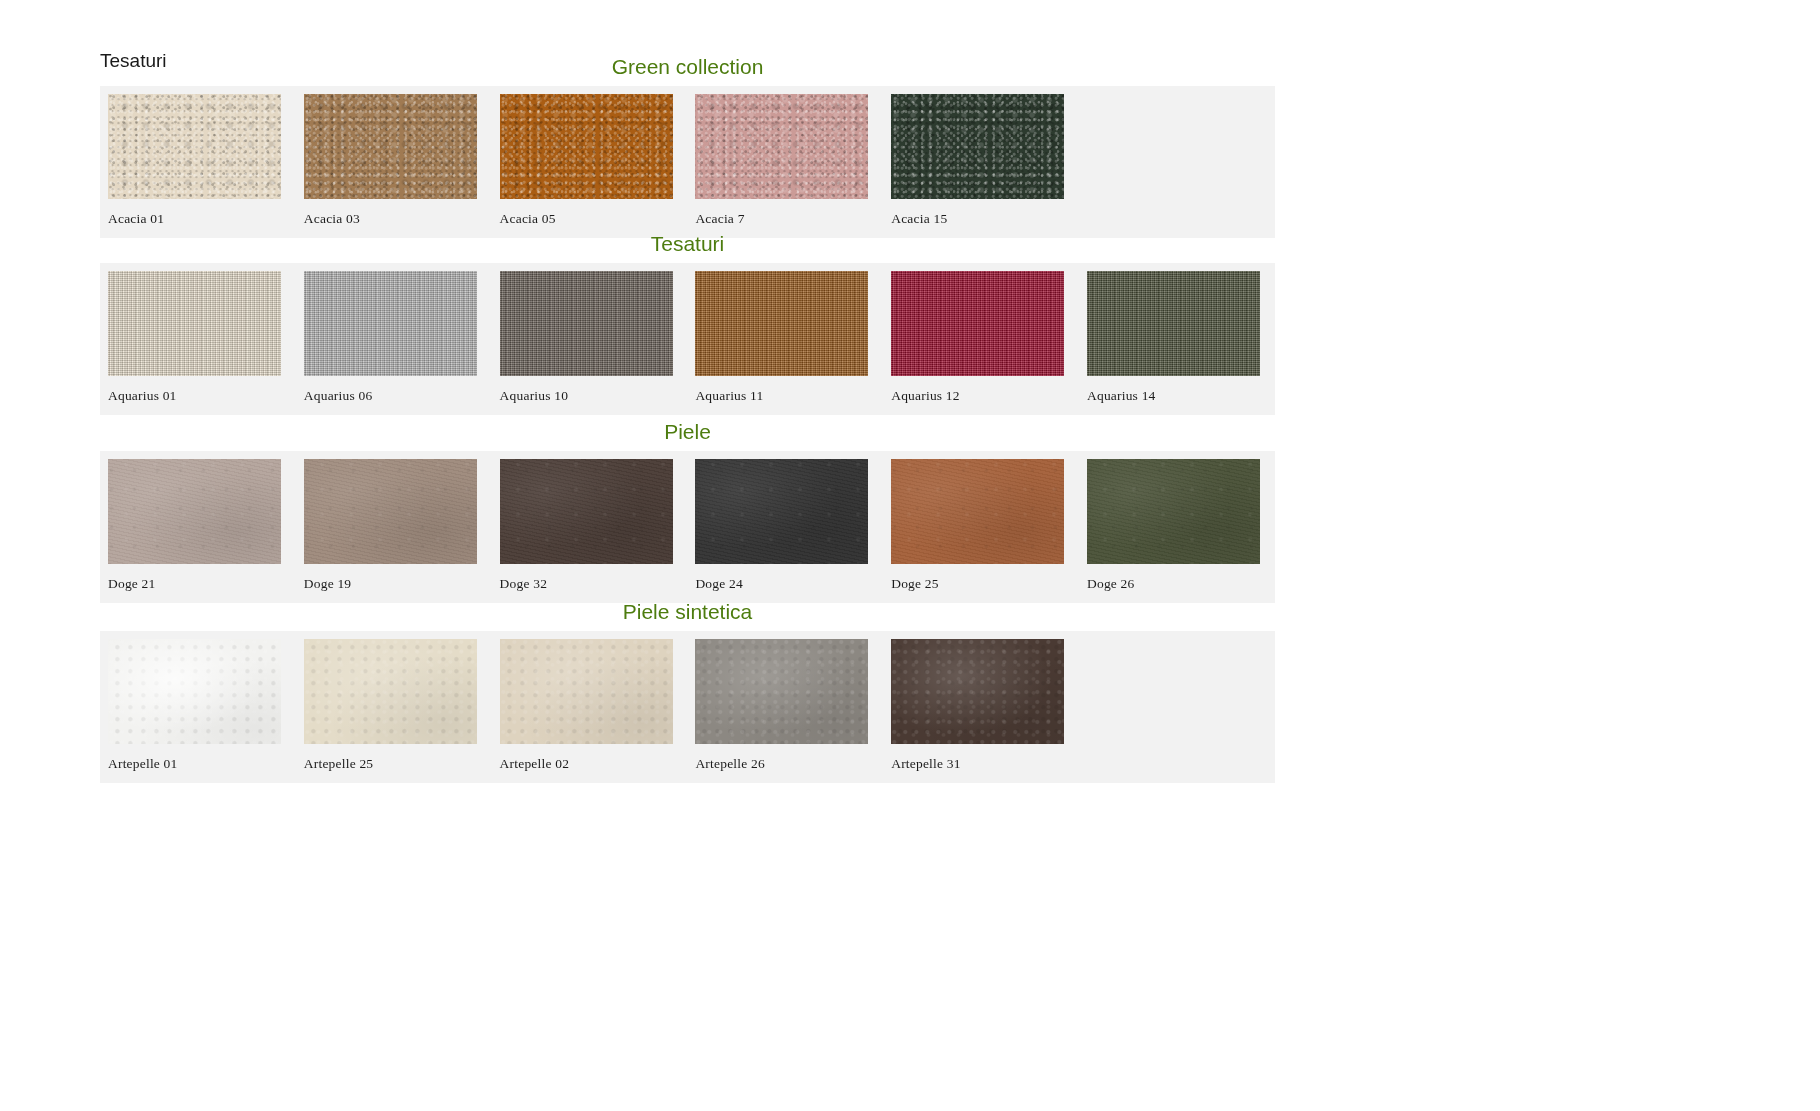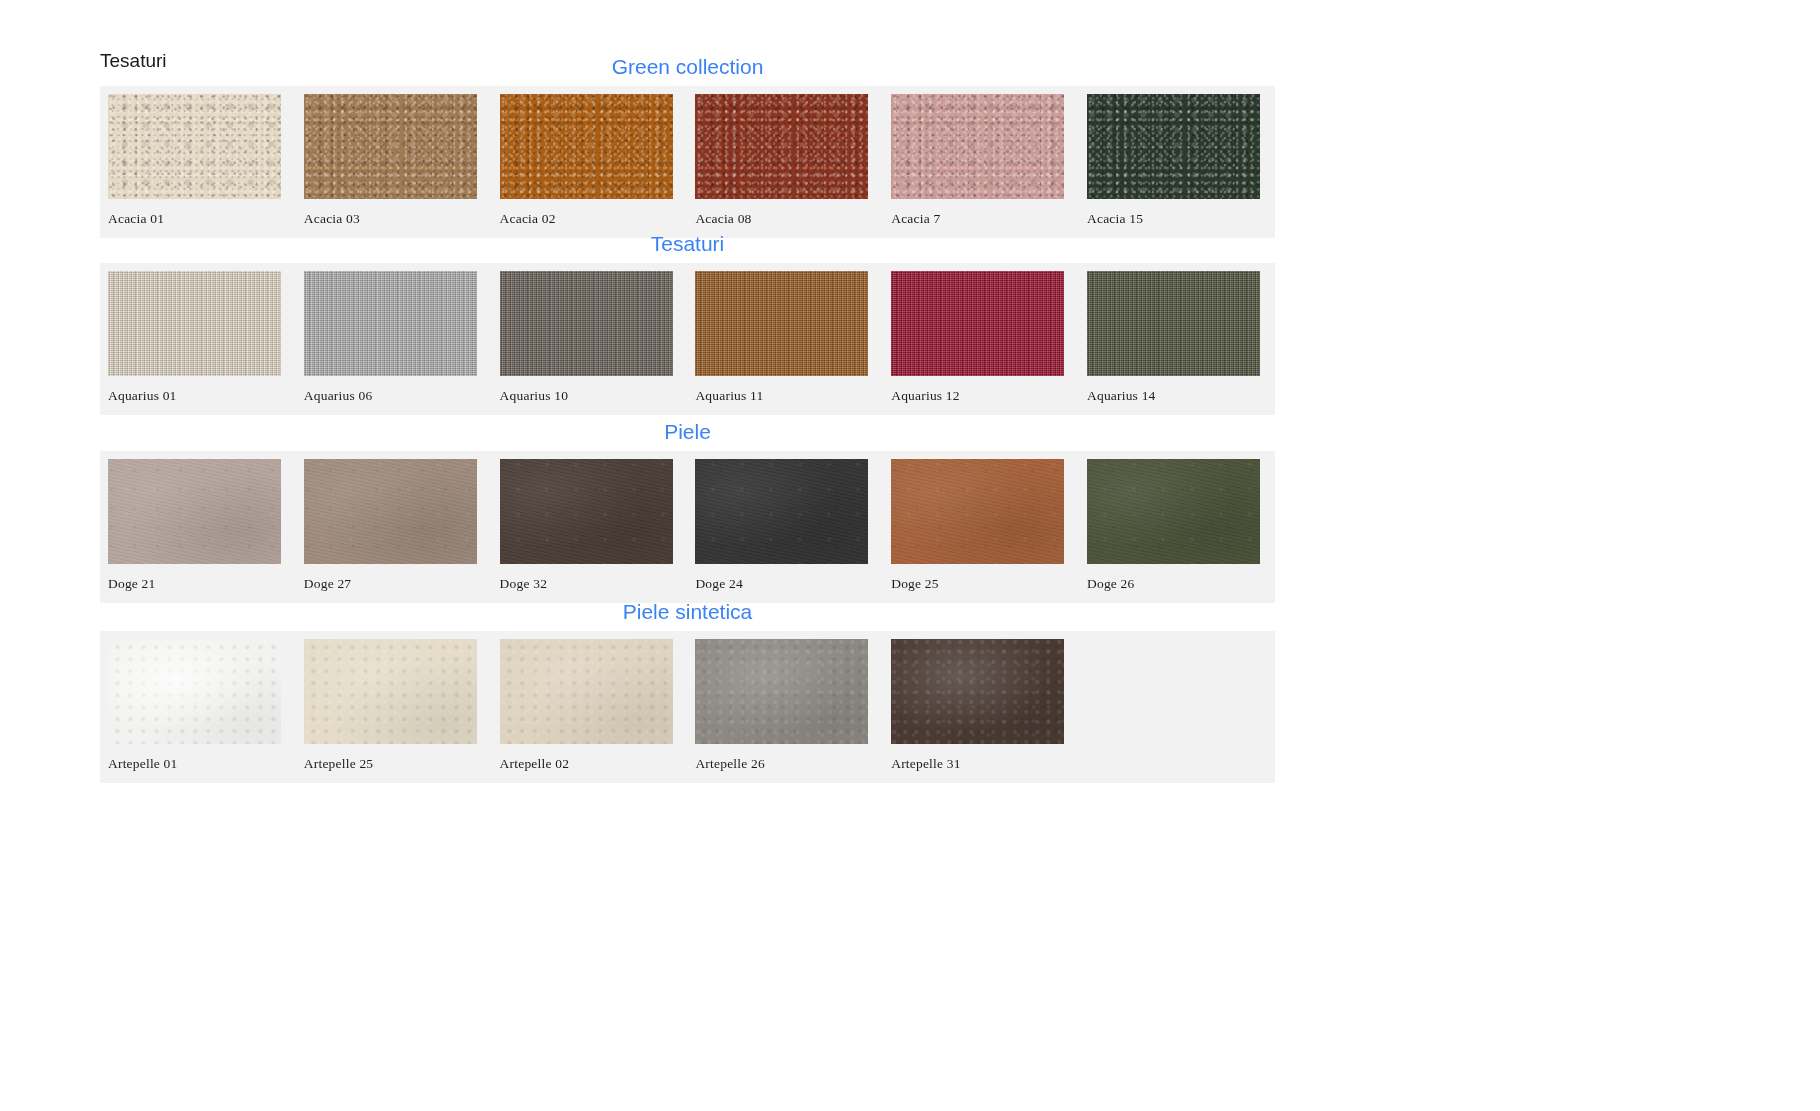--- a/index.html
+++ b/index.html
@@ -38,21 +38,21 @@
   
   .section {
     position: absolute;
     left: 100px;
     width: 1175px;
   }
 
   .section-header {
     text-align: center;
     font-size: 21px;
-    color: #3b82f6;
+    color: #4d7c0f;
     font-family: "Liberation Sans", sans-serif;
     line-height: 1.0;
     padding-bottom: 9px;
     white-space: nowrap;
   }
 
   .swatch-strip {
     background: #f2f2f2;
     display: flex;
     flex-direction: row;
@@ -198,25 +198,21 @@
           <div class="swatch-cell">
             <div class="swatch-chip tex-boucle" style="background-color: rgb(228, 216, 196);"></div>
             <div class="swatch-label">Acacia 01</div>
           </div>
           <div class="swatch-cell">
             <div class="swatch-chip tex-boucle" style="background-color: rgb(160, 122, 82);"></div>
             <div class="swatch-label">Acacia 03</div>
           </div>
           <div class="swatch-cell">
             <div class="swatch-chip tex-boucle" style="background-color: rgb(170, 93, 19);"></div>
-            <div class="swatch-label">Acacia 02</div>
-          </div>
-          <div class="swatch-cell">
-            <div class="swatch-chip tex-boucle" style="background-color: rgb(138, 52, 32);"></div>
-            <div class="swatch-label">Acacia 08</div>
+            <div class="swatch-label">Acacia 05</div>
           </div>
           <div class="swatch-cell">
             <div class="swatch-chip tex-boucle" style="background-color: rgb(203, 155, 151);"></div>
             <div class="swatch-label">Acacia 7</div>
           </div>
           <div class="swatch-cell">
             <div class="swatch-chip tex-boucle" style="background-color: rgb(44, 58, 46);"></div>
             <div class="swatch-label">Acacia 15</div>
           </div>
         </div>
@@ -252,21 +248,21 @@
       </div>
       <div class="section" style="top: 421px;">
         <div class="section-header">Piele</div>
         <div class="swatch-strip">
           <div class="swatch-cell">
             <div class="swatch-chip tex-leather" style="background-color: rgb(180, 164, 156);"></div>
             <div class="swatch-label">Doge 21</div>
           </div>
           <div class="swatch-cell">
             <div class="swatch-chip tex-leather" style="background-color: rgb(158, 138, 124);"></div>
-            <div class="swatch-label">Doge 27</div>
+            <div class="swatch-label">Doge 19</div>
           </div>
           <div class="swatch-cell">
             <div class="swatch-chip tex-leather" style="background-color: rgb(74, 60, 54);"></div>
             <div class="swatch-label">Doge 32</div>
           </div>
           <div class="swatch-cell">
             <div class="swatch-chip tex-leather" style="background-color: rgb(51, 51, 51);"></div>
             <div class="swatch-label">Doge 24</div>
           </div>
           <div class="swatch-cell">

